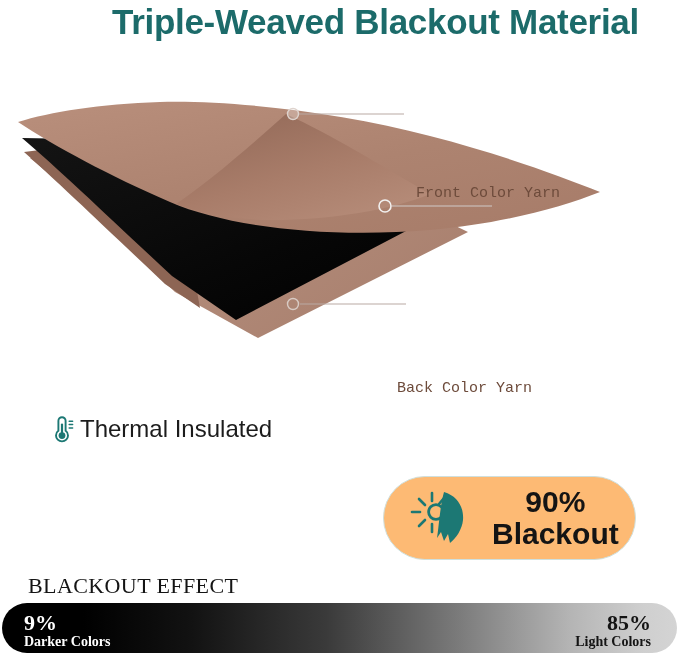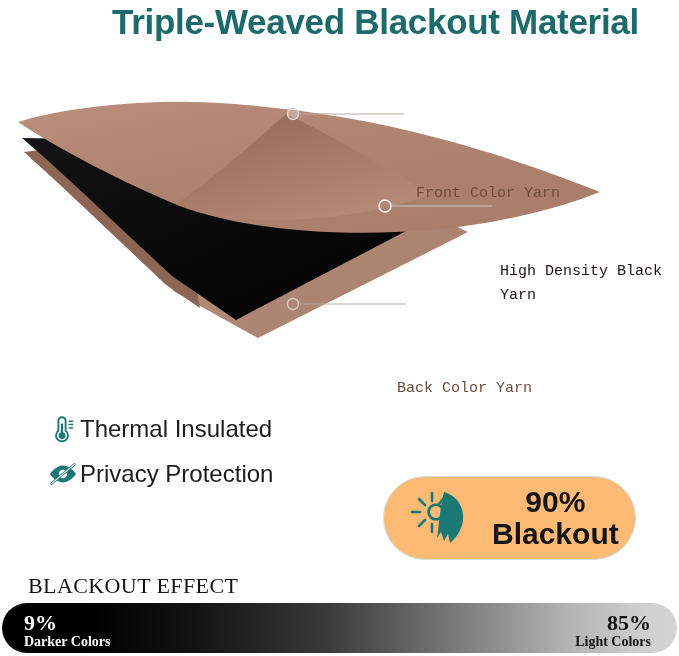--- a/index.html
+++ b/index.html
@@ -238,21 +238,20 @@
       <circle cx="385" cy="126" r="6" fill="none" stroke="#f2f0ef" stroke-width="1.6"></circle>
     </g>
     <g>
       <line x1="300" y1="224" x2="406" y2="224" stroke="#b9aaa3" stroke-width="1.2"></line>
       <circle cx="293" cy="224" r="5.5" fill="none" stroke="#d8cbc4" stroke-width="1.4"></circle>
     </g>
   </svg>
 
   <div class="callout-label" id="label-front">Front  Color Yarn</div>
 
-  <div class="callout-label" id="label-black">High Density Black Yarn</div>
 
   <div class="callout-label" id="label-back">Back Color Yarn</div>
 </div>
 
 <div id="feature-list">
 
   <div class="feature-row">
     <span class="feature-icon">
       <svg width="28" height="30" viewBox="0 0 28 30" xmlns="http://www.w3.org/2000/svg">
         <path d="M13 3.2c-2.0 0-3.6 1.6-3.6 3.6v10.0c-1.5 1.0-2.4 2.7-2.4 4.6 0 3.3 2.7 6.0 6.0 6.0s6.0-2.7 6.0-6.0c0-1.9-0.9-3.6-2.4-4.6V6.8c0-2.0-1.6-3.6-3.6-3.6z" fill="none" stroke="#1c7874" stroke-width="1.9"></path>
@@ -262,31 +261,20 @@
           <line x1="20.2" y1="7.2" x2="23.6" y2="7.2"></line>
           <line x1="20.2" y1="10.6" x2="23.6" y2="10.6"></line>
           <line x1="20.2" y1="14.0" x2="23.6" y2="14.0"></line>
         </g>
       </svg>
     </span>
     <span class="feature-label">Thermal Insulated</span>
   </div>
 
 
-  <div class="feature-row">
-    <span class="feature-icon">
-      <svg width="32" height="24" viewBox="0 0 32 24" xmlns="http://www.w3.org/2000/svg">
-        <path d="M16 3.6C8.6 3.6 3 12 3 12s5.6 8.4 13 8.4S29 12 29 12 23.4 3.6 16 3.6z" fill="#1c7874"></path>
-        <circle cx="16" cy="12" r="4.2" fill="#ffffff"></circle>
-        <line x1="4.6" y1="21.6" x2="27.4" y2="2.4" stroke="#1c7874" stroke-width="2.6" stroke-linecap="round"></line>
-        <line x1="4.6" y1="21.6" x2="27.4" y2="2.4" stroke="#ffffff" stroke-width="1.1" stroke-linecap="round"></line>
-      </svg>
-    </span>
-    <span class="feature-label">Privacy Protection</span>
-  </div>
 </div>
 
 <div id="blackout-badge">
   <span id="badge-icon">
     <svg width="74" height="64" viewBox="0 0 74 64" xmlns="http://www.w3.org/2000/svg">
       <g stroke="#1c7874" stroke-width="2.6" stroke-linecap="round">
         <line x1="13" y1="13" x2="19" y2="19"></line>
         <line x1="6" y1="26" x2="14" y2="26"></line>
         <line x1="13" y1="40" x2="19" y2="34"></line>
         <line x1="26" y1="7" x2="26" y2="15"></line>

